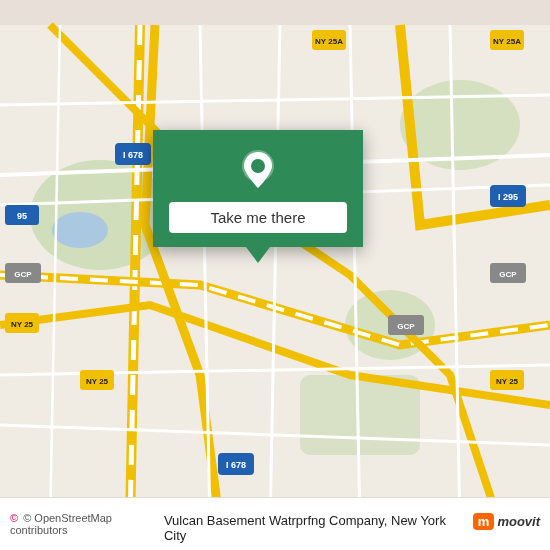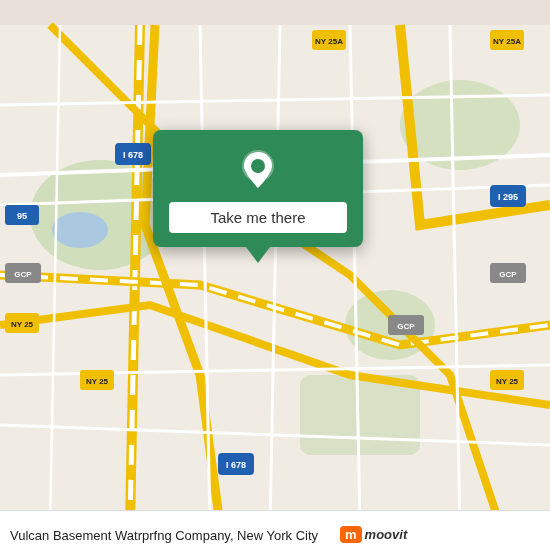--- a/index.html
+++ b/index.html
@@ -21,21 +21,21 @@
       height: 100%;
     }
 
     
     .popup-card {
       position: absolute;
       top: 130px;
       left: 153px;
       width: 210px;
       background: #2e8b57;
-      border-radius: 8px;
+      border-radius: 0;
       display: flex;
       flex-direction: column;
       align-items: center;
       padding: 18px 16px 14px 16px;
       box-shadow: 0 4px 16px rgba(0,0,0,0.35);
       z-index: 10;
     }
 
     .popup-card::after {
       content: '';
@@ -89,21 +89,21 @@
       color: #555;
     }
 
     .bottom-left span.copy {
       color: #e05;
       margin-right: 2px;
     }
 
     .bottom-right {
       display: flex;
-      align-items: flex-end;
+      align-items: flex-start;
       gap: 22px;
       margin-top: 8px;
     }
 
     .location-text {
       font-size: 13px;
       color: #222;
       font-weight: 400;
     }
 
@@ -206,20 +206,24 @@
 
     <svg class="pin-icon" viewBox="0 0 44 44" xmlns="http://www.w3.org/2000/svg">
       <circle cx="22" cy="18" r="16" fill="white" opacity="0.3"></circle>
       <path d="M22 4 C14 4 8 10 8 18 C8 26 22 40 22 40 C22 40 36 26 36 18 C36 10 30 4 22 4Z" fill="white"></path>
       <circle cx="22" cy="18" r="7" fill="#2e8b57"></circle>
     </svg>
     <button class="take-me-btn">Take me there</button>
   </div>
 
   <div class="bottom-bar">
+    <div class="bottom-left">
+      <span class="copy">©</span>
+      <span>© OpenStreetMap contributors</span>
+    </div>
     <div class="bottom-right">
       <span class="location-text">Vulcan Basement Watrprfng Company, New York City</span>
       <div class="moovit-logo">
         <span class="moovit-m">m</span>
         <span class="moovit-text">moovit</span>
       </div>
     </div>
   </div>
 </div>
 

